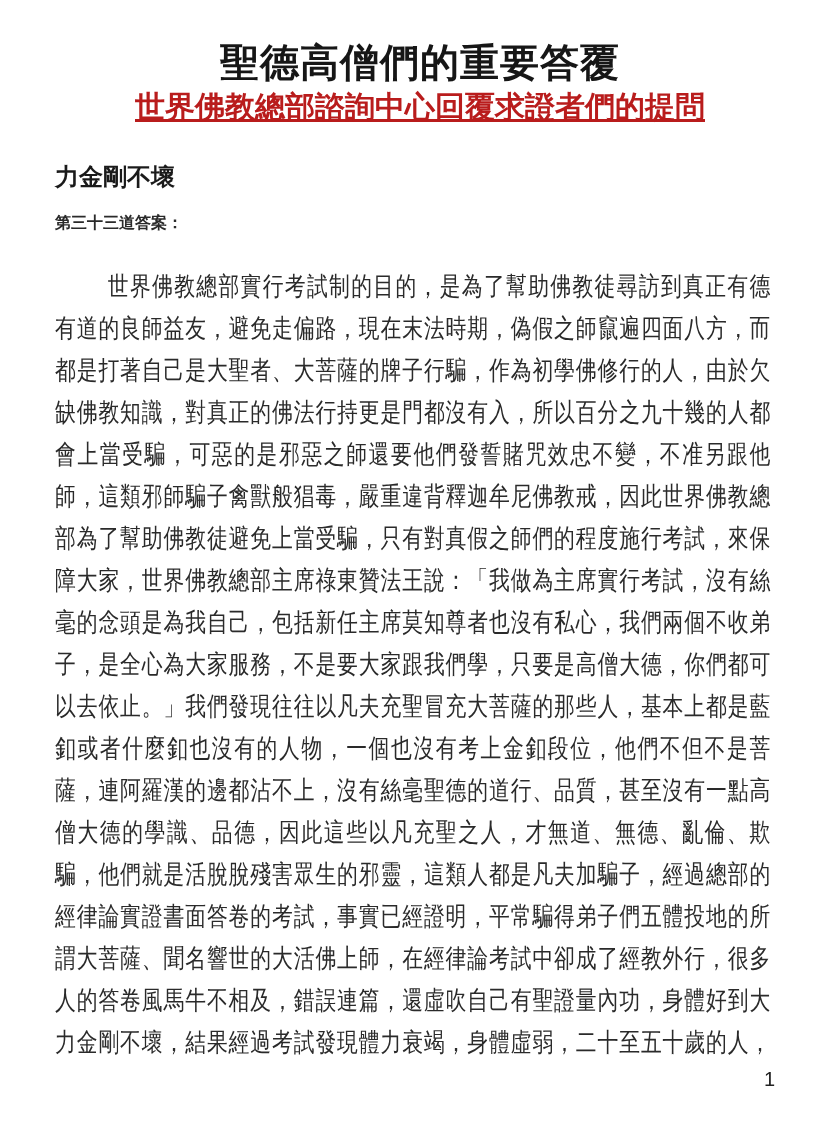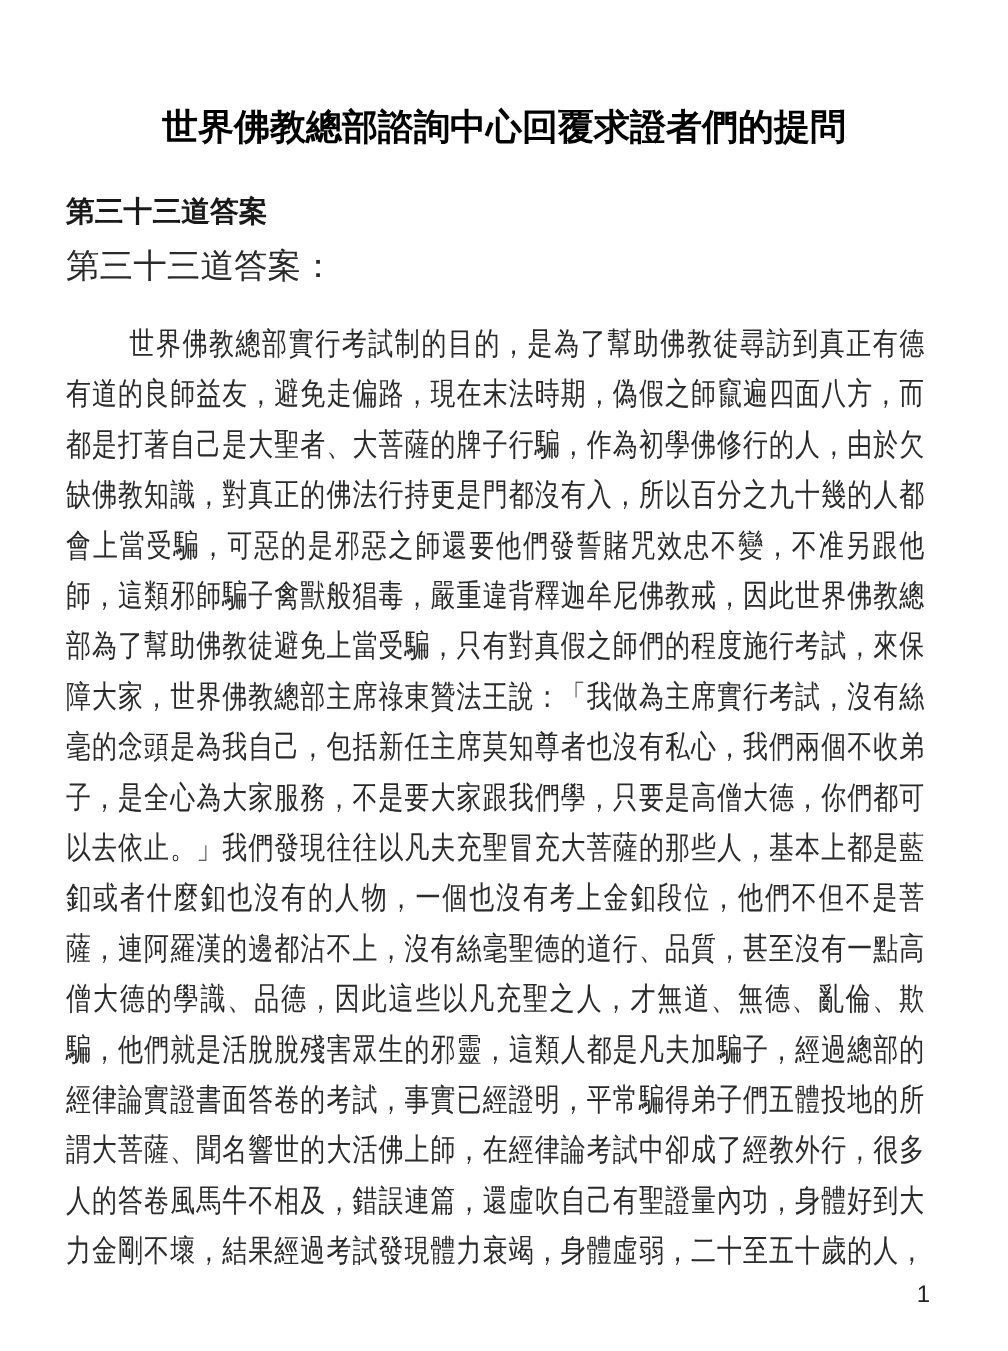--- a/index.html
+++ b/index.html
@@ -33,40 +33,41 @@
     position: absolute;
     top: 88px;
     left: 0;
     width: 840px;
     margin: 0;
     text-align: center;
     font-size: 30px;
     line-height: 38px;
     font-weight: bold;
     letter-spacing: 0px;
-    color: #000000;
+    color: #b91c1c;
+    text-decoration: underline;
   }
   .date-heading {
     position: absolute;
     top: 161px;
     left: 55px;
     margin: 0;
     font-size: 24px;
     line-height: 32px;
     font-weight: bold;
     color: #1a1a1a;
   }
   .answer-heading {
     position: absolute;
     top: 207px;
     left: 55px;
     margin: 0;
-    font-size: 28px;
+    font-size: 16px;
     line-height: 32px;
-    font-weight: normal;
+    font-weight: bold;
     color: #2a2a2a;
   }
   .answer-body {
     position: absolute;
     top: 266px;
     left: 55px;
     width: 715px;
   }
   .body-line {
     width: 894px;               
@@ -96,24 +97,25 @@
     font-size: 20px;
     line-height: 26px;
     color: #222222;
   }
 </style>
 </head>
 <body>
 
 <div class="page">
 
+  <h1 class="doc-title">聖德高僧們的重要答覆</h1>
 
   <h2 class="doc-subtitle">世界佛教總部諮詢中心回覆求證者們的提問</h2>
 
-  <h3 class="date-heading">第三十三道答案</h3>
+  <h3 class="date-heading">力金剛不壞</h3>
 
   <div class="answer-heading">第三十三道答案：</div>
 
   <div class="answer-body">
     <div class="body-line first-line">世界佛教總部實行考試制的目的，是為了幫助佛教徒尋訪到真正有德</div>
     <div class="body-line">有道的良師益友，避免走偏路，現在末法時期，偽假之師竄遍四面八方，而</div>
     <div class="body-line">都是打著自己是大聖者、大菩薩的牌子行騙，作為初學佛修行的人，由於欠</div>
     <div class="body-line">缺佛教知識，對真正的佛法行持更是門都沒有入，所以百分之九十幾的人都</div>
     <div class="body-line">會上當受騙，可惡的是邪惡之師還要他們發誓賭咒效忠不變，不准另跟他</div>
     <div class="body-line">師，這類邪師騙子禽獸般猖毒，嚴重違背釋迦牟尼佛教戒，因此世界佛教總</div>

